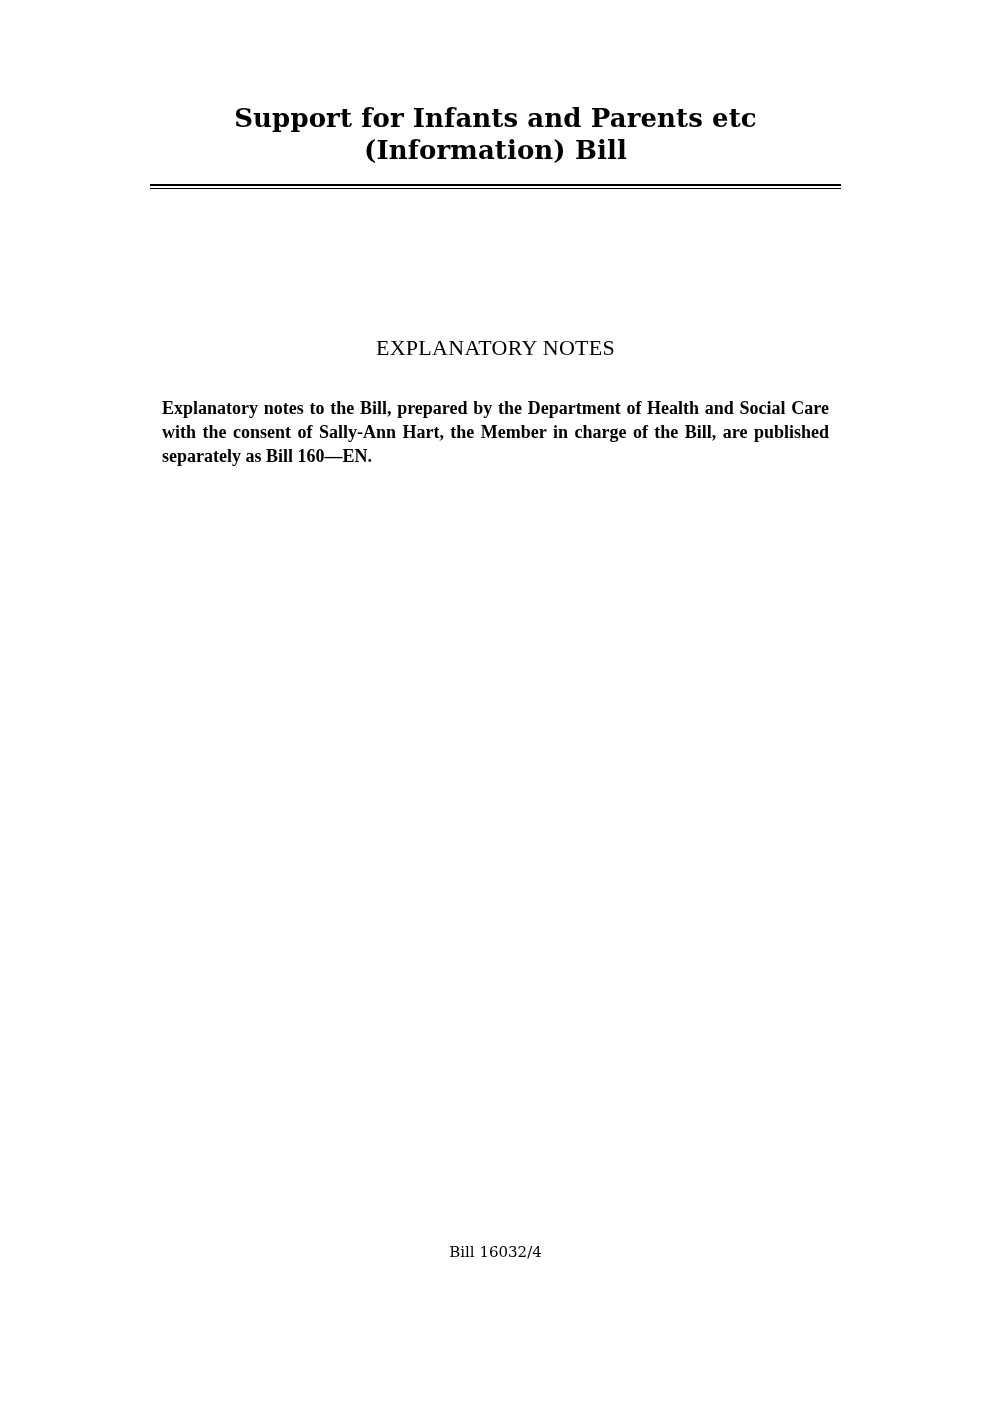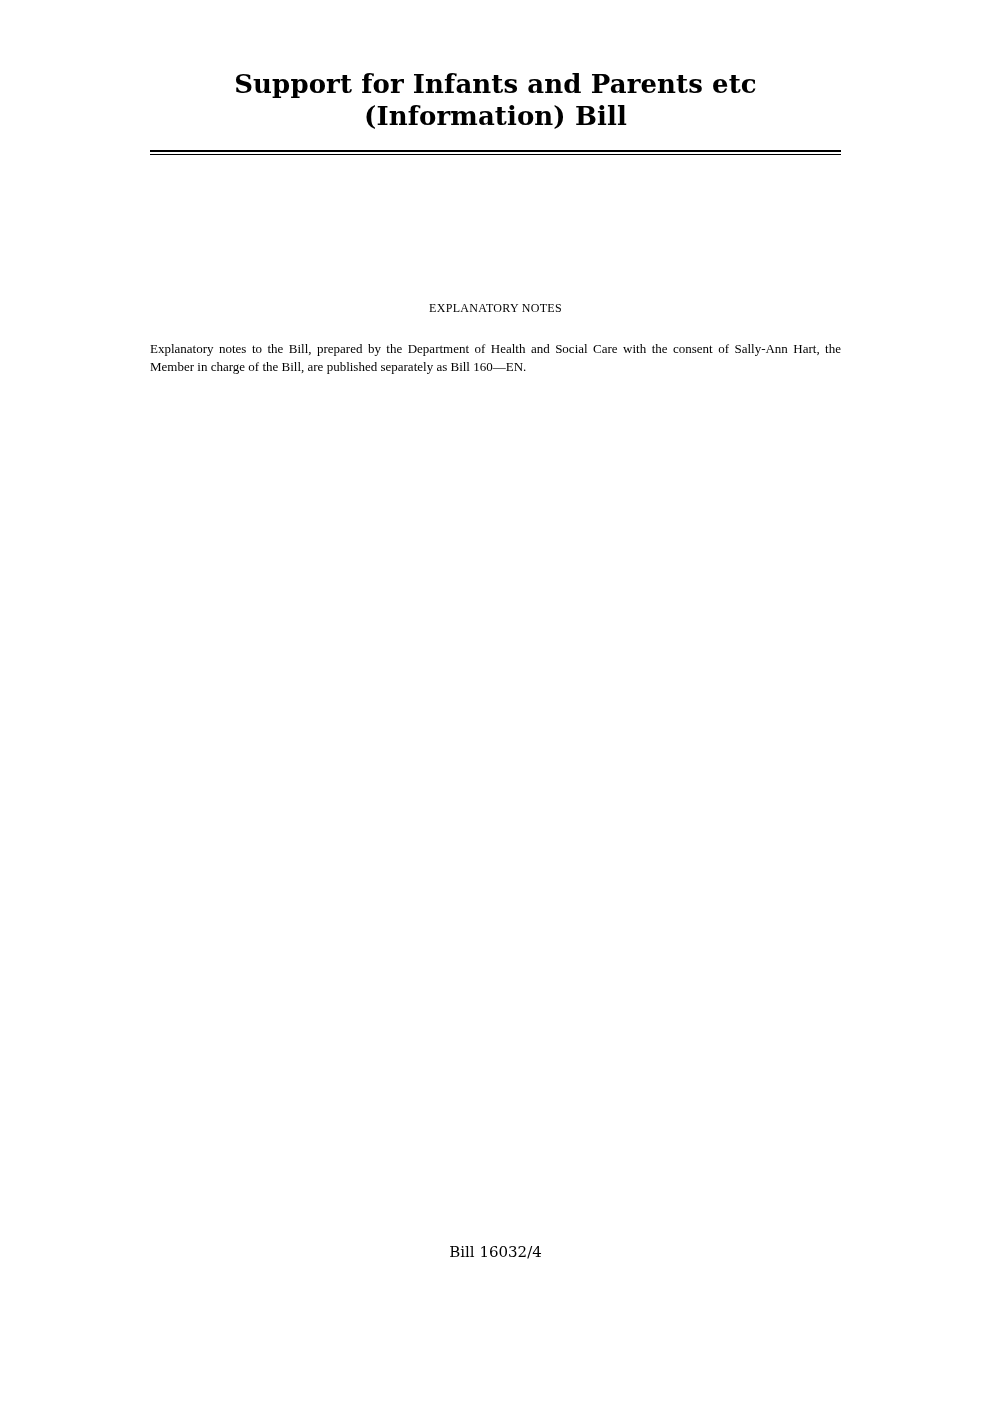--- a/index.html
+++ b/index.html
@@ -24,21 +24,21 @@
     box-sizing: border-box;
   }
   .content {
     position: absolute;
     left: 150px;
     top: 0;
     width: 691px;
   }
   .doc-title {
     margin: 0;
-    padding-top: 69px;
+    padding-top: 103px;
     font-family: "DejaVu Serif", "Liberation Serif", serif;
     font-weight: bold;
     font-size: 26px;
     line-height: 1.22;
     text-align: center;
     letter-spacing: 0.1px;
   }
   .title-rule {
     margin-top: 18px;
     border: 0;
@@ -48,29 +48,30 @@
     box-sizing: content-box;
     padding: 0;
     background: transparent;
   }
   .notes-heading {
     margin: 0;
     padding-top: 138px;
     text-align: center;
     font-family: "Liberation Serif", serif;
     font-weight: normal;
-    font-size: 12px;
+    font-size: 22px;
     letter-spacing: 0.3px;
   }
   .notes-body {
-    margin: 0;
+    margin: 12px;
     padding-top: 24px;
-    font-size: 13px;
+    font-size: 18px;
     line-height: 1.32;
     text-align: justify;
+    font-weight: bold;
   }
   .footer {
     position: absolute;
     left: 150px;
     top: 1243px;
     width: 691px;
     display: flex;
     justify-content: center;
     align-items: baseline;
     font-family: "DejaVu Serif", "Liberation Serif", serif;

